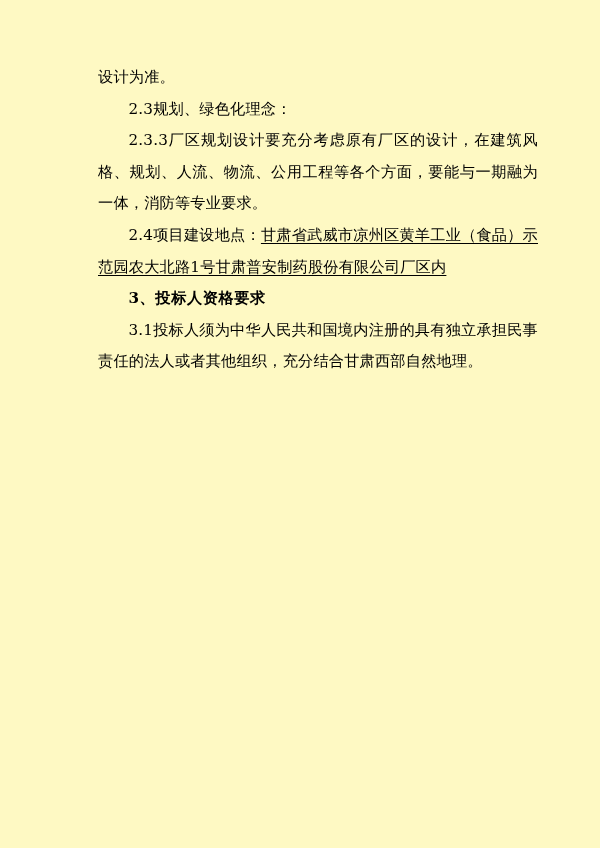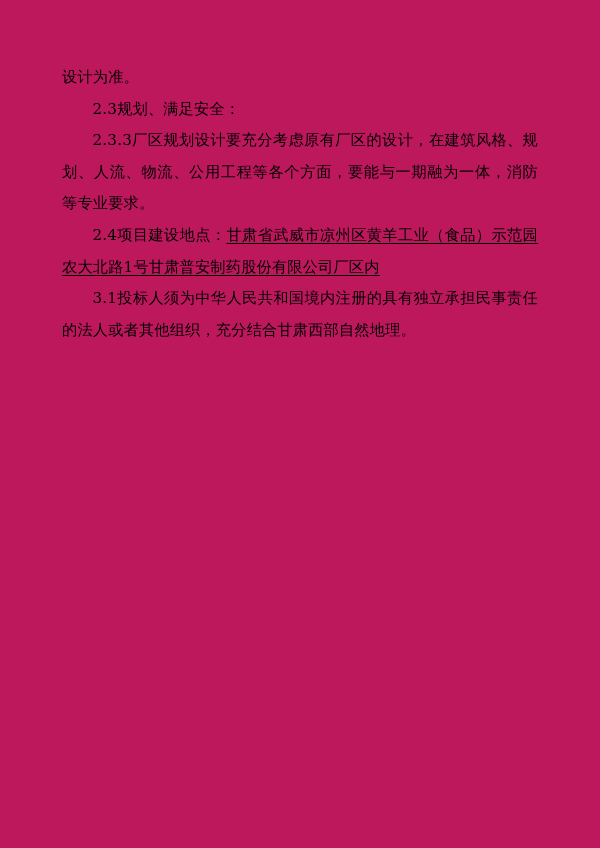--- a/index.html
+++ b/index.html
@@ -11,23 +11,23 @@
     width: 600px;
     height: 848px;
     font-family: "DejaVu Serif", "Liberation Serif", serif;
     color: #000000;
     overflow: hidden;
   }
   .page {
     position: relative;
     width: 600px;
     height: 848px;
-    background: #be185d;
+    background: #fef9c3;
     box-sizing: border-box;
-    padding: 62px 62px 40px 62px;
+    padding: 62px 62px 40px 98px;
   }
   .doc-body {
     font-size: 15.2px;
     line-height: 31.6px;
     text-align: justify;
     text-justify: inter-ideograph;
     letter-spacing: 0.2px;
   }
   p {
     margin: 0;
@@ -50,28 +50,29 @@
   }
 </style>
 </head>
 <body>
 
 <div class="page">
   <div class="doc-body">
 
     <p class="noindent">设计为准。</p>
 
-    <p class="indent2">2.3规划、满足安全：</p>
+    <p class="indent2">2.3规划、绿色化理念：</p>
 
 
 
     <p class="indent2">2.3.3厂区规划设计要充分考虑原有厂区的设计，在建筑风格、规划、人流、物流、公用工程等各个方面，要能与一期融为一体，消防等专业要求。</p>
 
     <p class="indent2"><span>2.4项目建设地点：</span><span class="u">甘肃省武威市凉州区黄羊工业（食品）示范园农大北路1号甘肃普安制药股份有限公司厂区内</span></p>
 
 
 
 
+    <p class="heading">3、投标人资格要求</p>
 
     <p class="indent2">3.1投标人须为中华人民共和国境内注册的具有独立承担民事责任的法人或者其他组织，充分结合甘肃西部自然地理。</p>
 
   </div>
 </div>
 
 </body></html>

